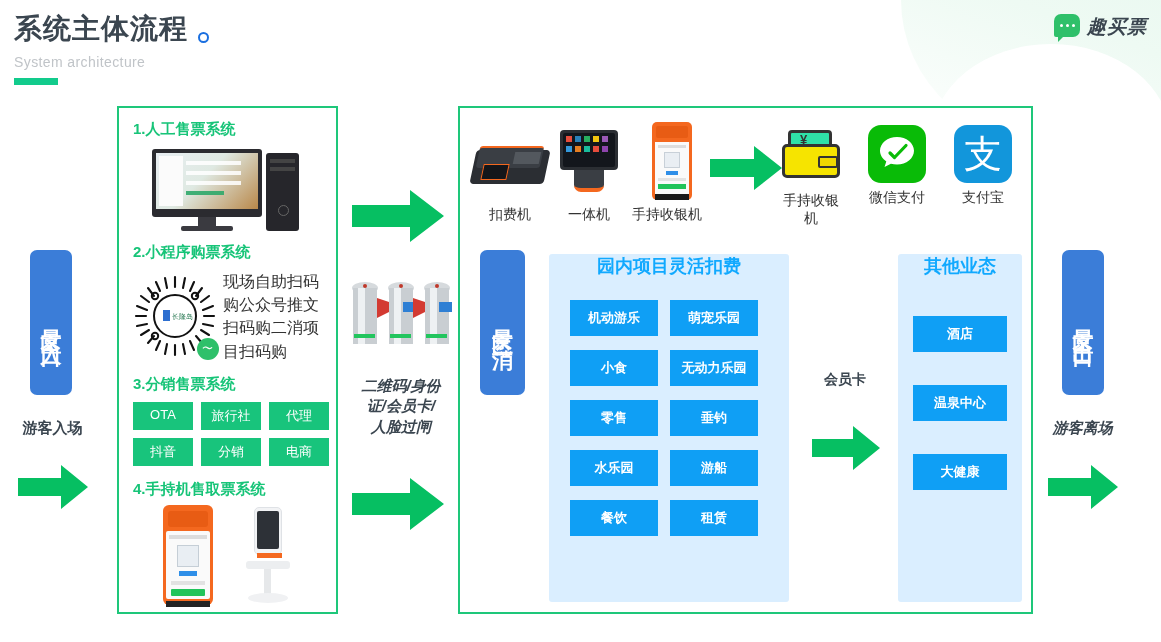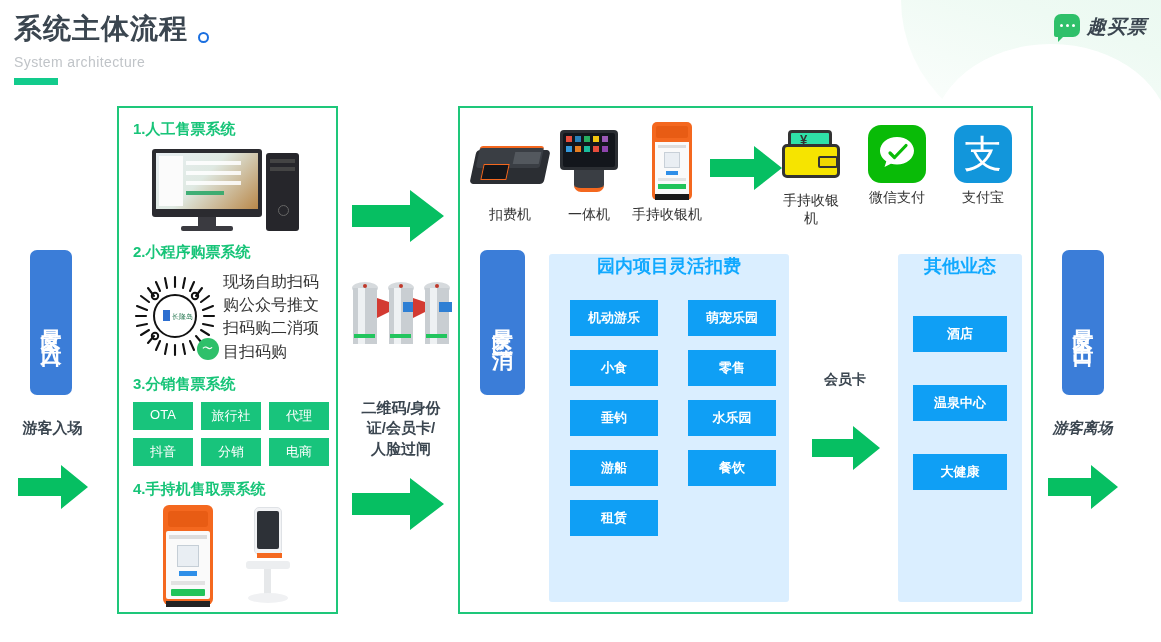--- a/index.html
+++ b/index.html
@@ -272,21 +272,21 @@
     <g>
       <ellipse cx="92" cy="16" rx="13" ry="6" fill="#d6dadd"></ellipse>
       <rect x="80" y="16" width="24" height="56" fill="#c9ced2"></rect>
       <rect x="85" y="16" width="7" height="56" fill="#eef1f3"></rect>
       <circle cx="92" cy="14" r="2" fill="#c0392b"></circle>
       <rect x="81" y="62" width="21" height="4" fill="#22c55e"></rect>
       <rect x="94" y="30" width="13" height="10" fill="#2e7fd4"></rect>
     </g>
   </svg>
 </div>
-<div class="flow-caption" style="position:absolute;left:348px;top:398px;width:106px;white-space:pre-line;z-index:4;">二维码/身份
+<div class="flow-caption" style="position:absolute;left:348px;top:376px;width:106px;white-space:pre-line;z-index:4;font-style:italic;">二维码/身份
 证/会员卡/
 人脸过闸</div>
 <svg class="grn-arrow" style="position:absolute;left:352px;top:478px;z-index:4;" width="92" height="52" viewBox="0 0 92 52">
   <polygon points="0,15 58,15 58,0 92,26 58,52 58,37 0,37" fill="#06bf62"></polygon>
 </svg>
 
 <div class="vbox-blue" style="position:absolute;left:480px;top:250px;width:45px;height:145px;z-index:6;">
   <span>景区二消</span>
 </div>
 
@@ -374,24 +374,25 @@
         <svg width="58" height="58" viewBox="0 0 58 58">
           <text x="29" y="42" text-anchor="middle" font-size="38" fill="#fff" font-family="'Liberation Sans','DejaVu Sans',sans-serif">支</text>
         </svg>
       </div>
       <div class="device-label">支付宝</div>
     </div>
   </div>
 
   <div class="sub-panel" style="position:absolute;left:89px;top:146px;width:240px;height:348px;">
     <div class="sub-title">园内项目灵活扣费</div>
-    <div style="display:flex;flex-wrap:wrap;gap:14px 30px;padding:22px 0 0 21px;">
+    <div style="display:flex;flex-wrap:wrap;gap:14px 12px;padding:22px 0 0 21px;">
       <div class="blue-chip">机动游乐</div>
       <div class="blue-chip">萌宠乐园</div>
       <div class="blue-chip">小食</div>
+      <div class="blue-chip">无动力乐园</div>
       <div class="blue-chip">零售</div>
       <div class="blue-chip">垂钓</div>
       <div class="blue-chip">水乐园</div>
       <div class="blue-chip">游船</div>
       <div class="blue-chip">餐饮</div>
       <div class="blue-chip">租赁</div>
     </div>
   </div>
 
   <div class="flow-caption" style="position:absolute;left:340px;top:262px;width:90px;font-size:14px;">会员卡</div>

